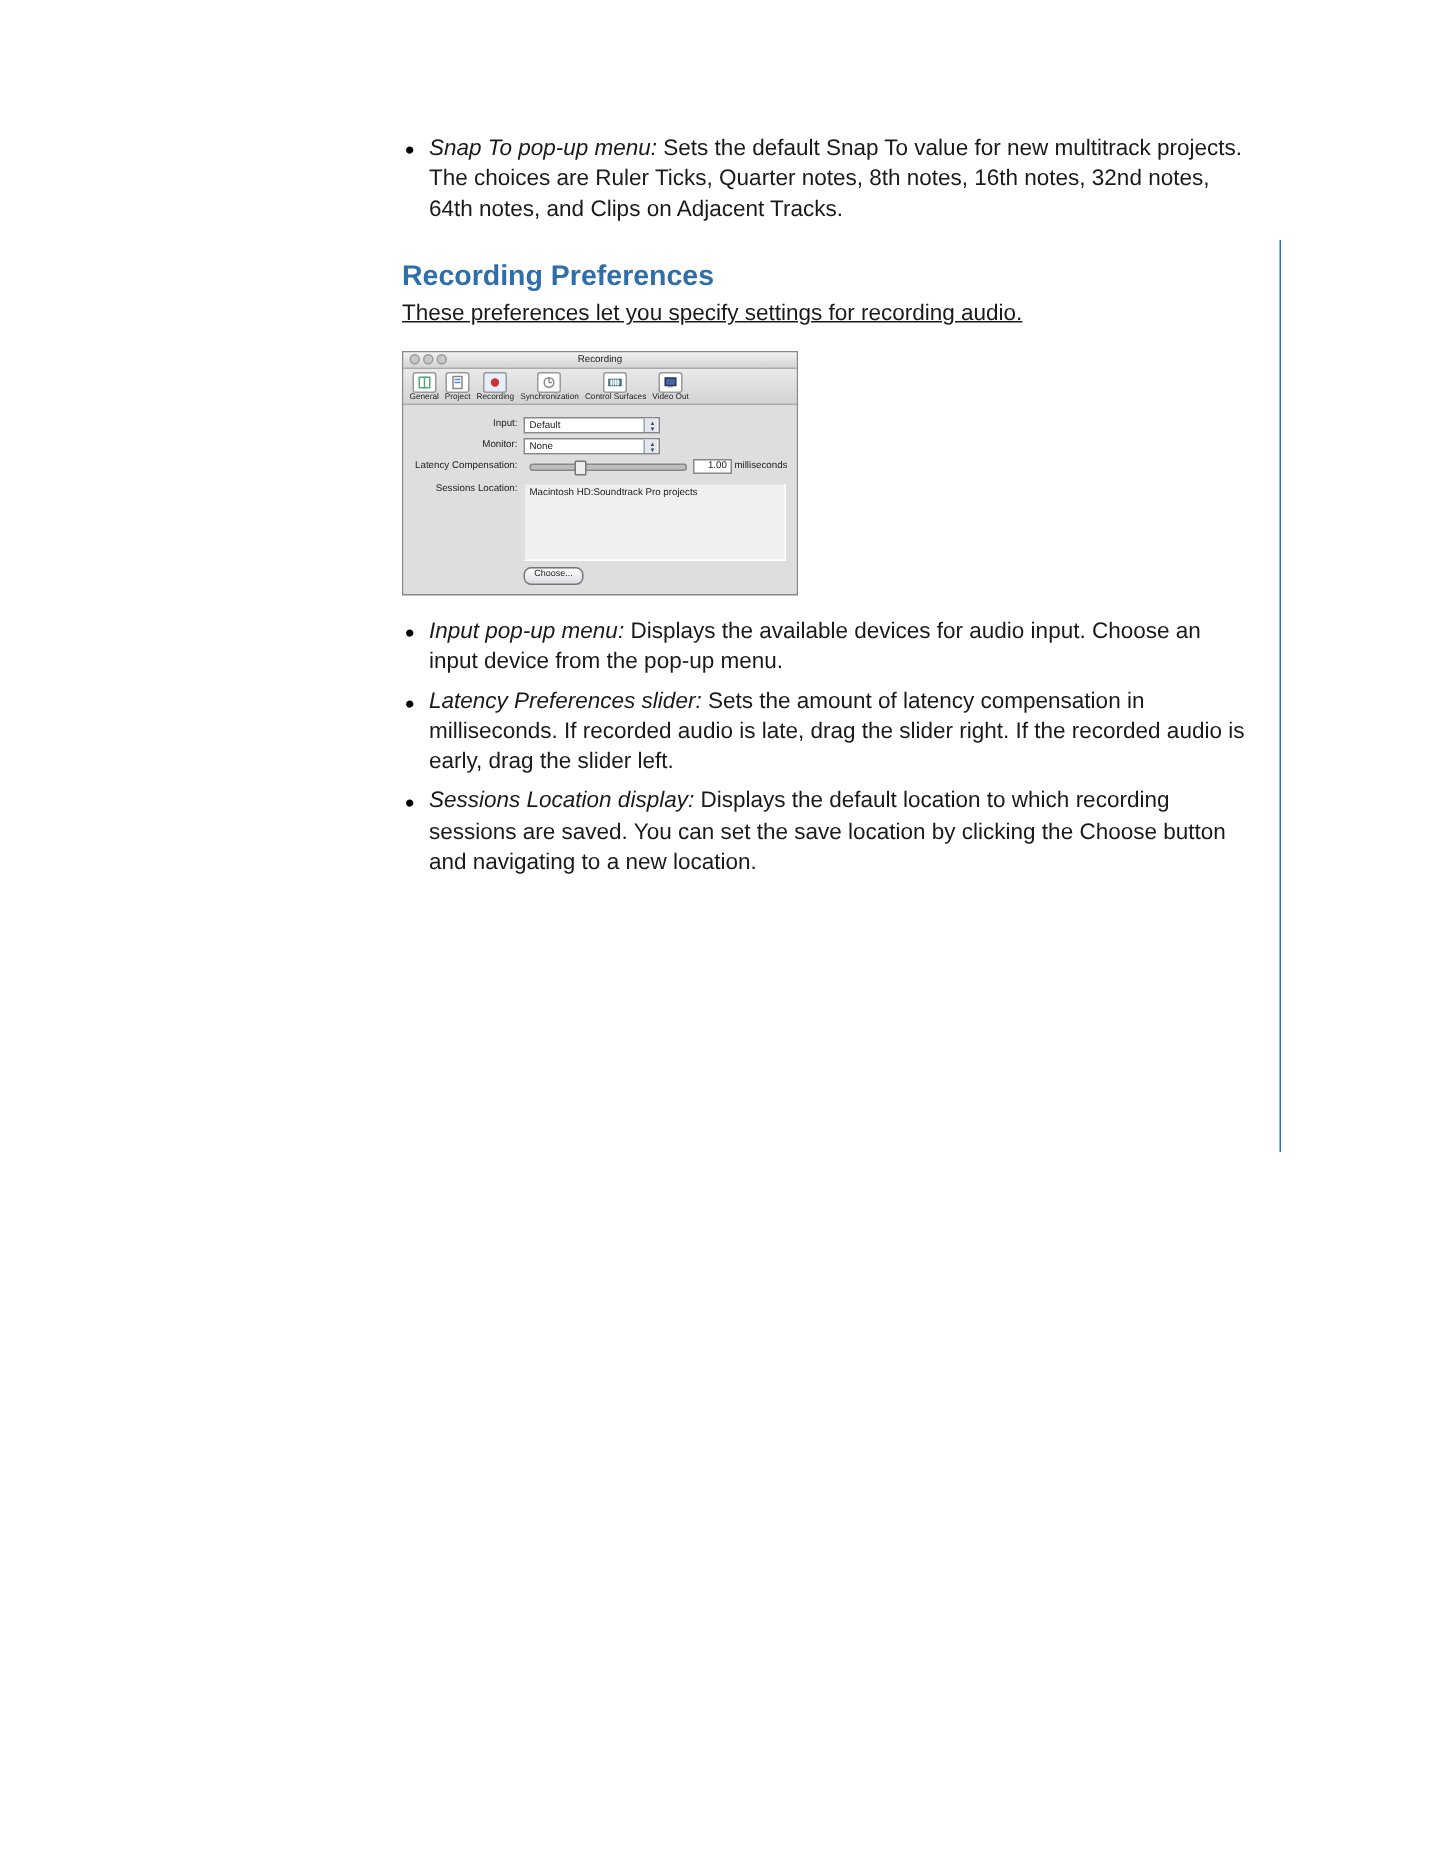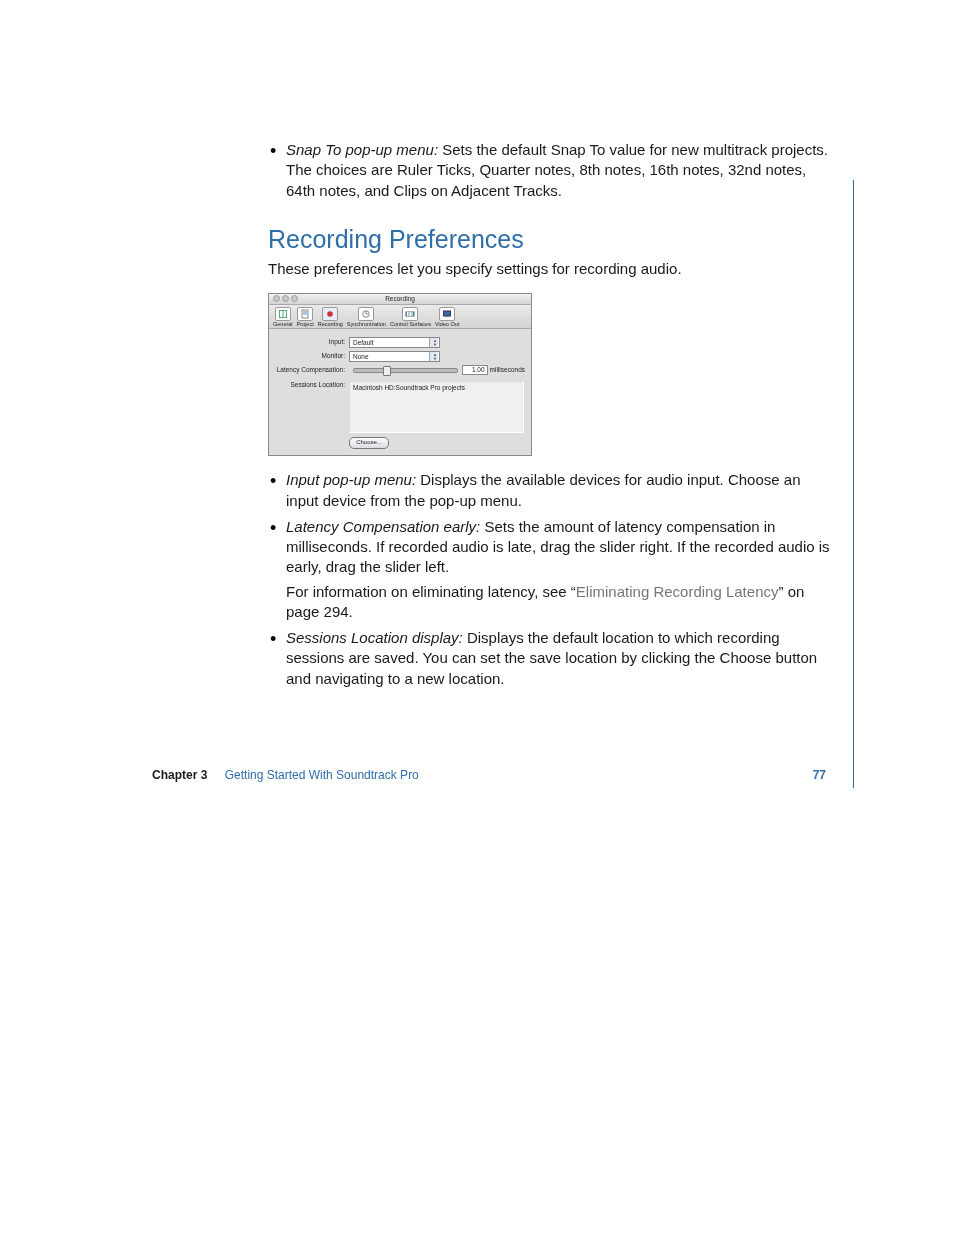--- a/index.html
+++ b/index.html
@@ -9,22 +9,21 @@
     color: #1a1a1a;
     font-size: 15px;
     line-height: 1.35;
     width: 954px;
   }
   .page {
     position: relative;
     width: 954px;
     height: 883px;
     box-sizing: border-box;
-    padding: 120px 120px 0 268px;
-    margin-top: 20px;
+    padding: 89px 120px 0 268px;
   }
   ul.top {
     list-style: none;
     padding: 0;
     margin: 0 0 18px 0;
   }
   ul.top > li {
     position: relative;
     padding-left: 18px;
     margin-bottom: 6px;
@@ -34,25 +33,25 @@
     position: absolute;
     left: 2px;
     top: -1px;
     font-size: 18px;
     color: #000;
     font-family: Arial, sans-serif;
   }
   .term { font-style: italic; }
   h2.section {
     color: #2f6ea8;
-    font-weight: 400;
-    font-size: 25px;
+    font-weight: 700;
+    font-size: 19px;
     margin: 22px 0 2px 0;
   }
-  .intro { margin: 0 0 14px 0; }
+  .intro { margin: 0 0 14px 0; text-decoration: underline; }
   .link { color: #777; }
   
   .prefwin {
     width: 262px;
     border: 1px solid #888;
     background: linear-gradient(#e8e8e8, #d9d9d9);
     font-family: "Lucida Grande", "Helvetica", Arial, sans-serif;
     font-size: 6.5px;
     color: #222;
     margin: 6px 0 14px 0;
@@ -279,30 +278,20 @@
       </div>
       <div class="choose">Choose...</div>
     </div>
   </div>
 
   <ul class="top">
     <li>
       <span class="term">Input pop-up menu:</span><span>  Displays the available devices for audio input. Choose an input device from the pop-up menu.</span>
     </li>
     <li>
-      <span class="term">Latency Compensation early:</span><span>  Sets the amount of latency compensation in milliseconds. If recorded audio is late, drag the slider right. If the recorded audio is early, drag the slider left.</span>
-      <div class="sub">
-        <span>For information on eliminating latency, see “</span><span class="link">Eliminating Recording Latency</span><span>” on page 294.</span>
-      </div>
+      <span class="term">Latency Preferences slider:</span><span>  Sets the amount of latency compensation in milliseconds. If recorded audio is late, drag the slider right. If the recorded audio is early, drag the slider left.</span>
     </li>
     <li>
       <span class="term">Sessions Location display:</span><span>  Displays the default location to which recording sessions are saved. You can set the save location by clicking the Choose button and navigating to a new location.</span>
     </li>
   </ul>
 
-  <div class="footer">
-    <div>
-      <span class="chap">Chapter 3</span>
-      <span class="title">Getting Started With Soundtrack Pro</span>
-    </div>
-    <div class="pn">77</div>
-  </div>
 </div>
 
 </body></html>

